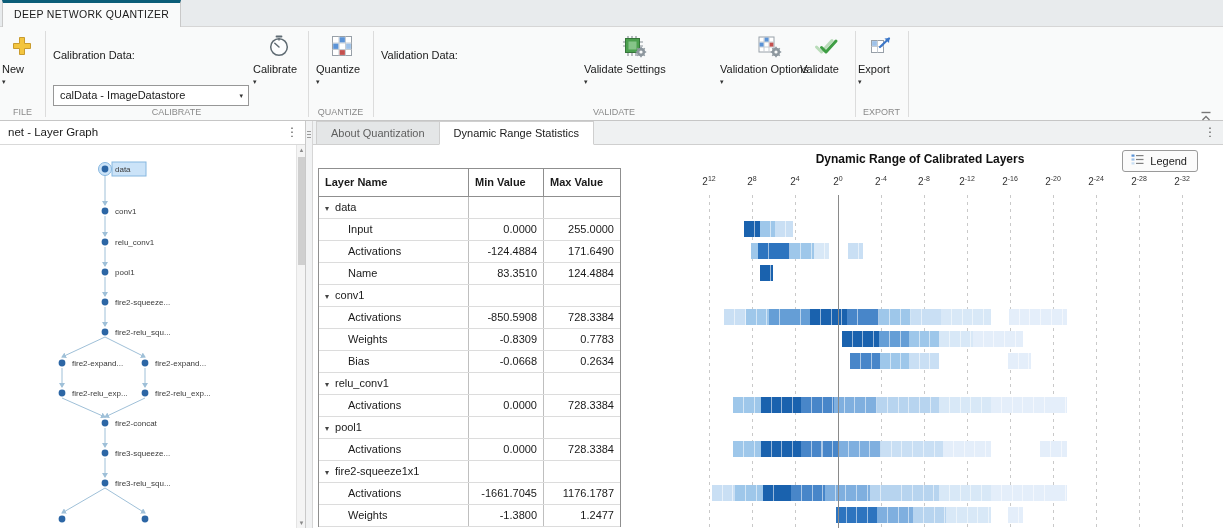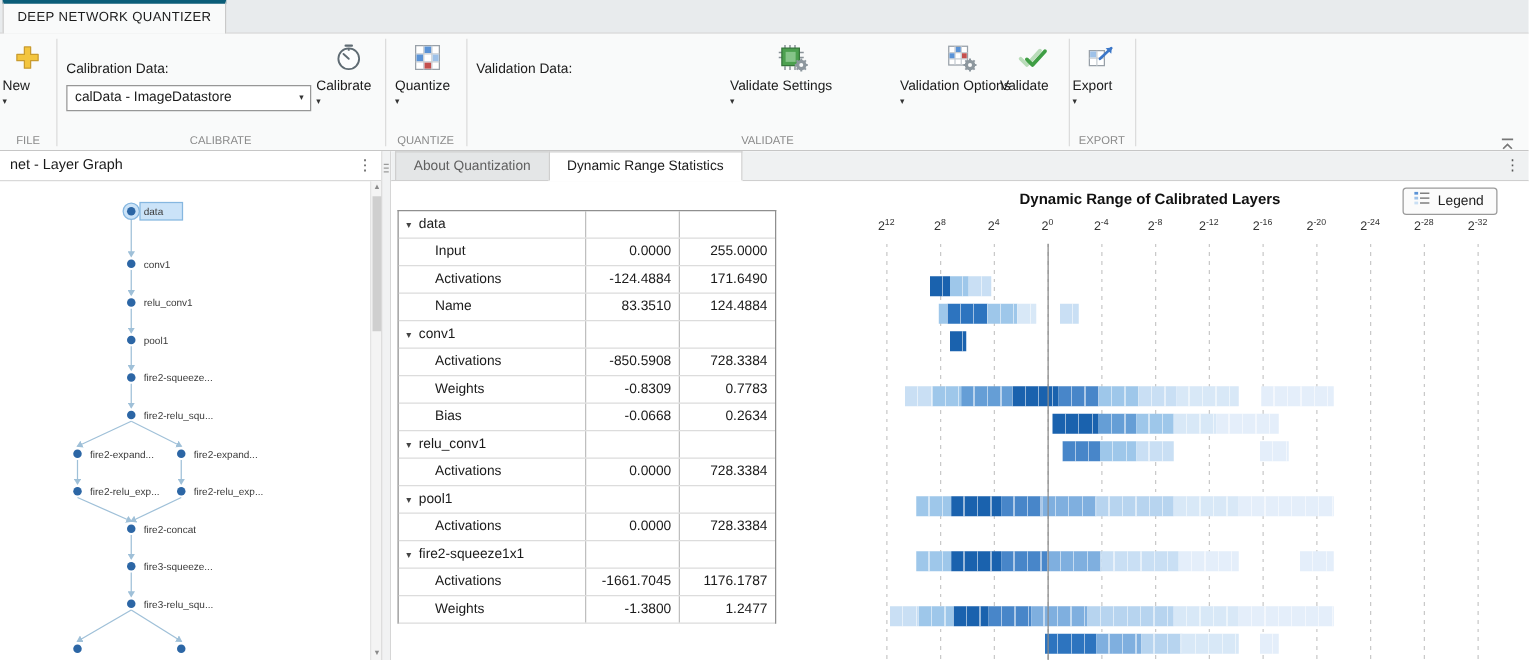--- a/index.html
+++ b/index.html
@@ -15,21 +15,21 @@
 
   
   .ribbon{position:absolute;left:0;top:27px;width:100%;height:94px;background:#f9fafa;border-bottom:1px solid #c6c6c6;}
   .rsep{position:absolute;top:4px;height:86px;width:1px;background:#dcdcdc;}
   .sec-label{position:absolute;top:80px;font-size:9px;color:#8a8a8a;text-align:center;}
   .rbtn{position:absolute;top:3px;font-size:11px;color:#1a1a1a;cursor:default;}
   .ricon{height:32px;display:flex;align-items:center;justify-content:center;}
   .rlbl{line-height:14px;white-space:nowrap;}
   .rdd{font-size:7px;color:#333;line-height:8px;margin-top:2px;}
   .field-label{position:absolute;top:22px;font-size:11px;color:#1a1a1a;white-space:nowrap;}
-  .combo{position:absolute;top:41px;height:21px;background:#fff;border:1px solid #979797;font-size:11px;
+  .combo{position:absolute;top:58px;height:21px;background:#fff;border:1px solid #979797;font-size:11px;
          line-height:19px;padding-left:6px;white-space:nowrap;}
   .combo .combo-arrow{position:absolute;right:5px;top:0;font-size:7px;line-height:19px;color:#333;}
   .ribbon-collapse{position:absolute;right:10px;top:81px;width:14px;height:12px;text-align:center;}
 
   
   .left-panel{position:absolute;left:0;top:121px;width:306px;height:407px;background:#fff;border-right:1px solid #c9c9c9;}
   .panel-header{height:24px;border-bottom:1px solid #d9d9d9;font-size:11.5px;line-height:23px;padding-left:8px;position:relative;background:#fff;}
   .kebab{position:absolute;right:6px;top:0;width:14px;text-align:center;color:#555;font-size:12px;line-height:23px;}
   .graph-area{position:absolute;left:0;top:24px;right:9px;bottom:0;overflow:hidden;}
   .edge{stroke:#9fc0d8;stroke-width:1;}
@@ -281,20 +281,25 @@
 <div class="right-panel">
   <div class="tabbar">
     <div class="rtab">About Quantization</div>
     <div class="rtab active">Dynamic Range Statistics</div>
     <span class="tab-kebab">⋮</span>
   </div>
 
   <div class="content">
 
     <div class="stats-table">
+      <div class="t-head">
+        <div class="c">Layer Name</div>
+        <div class="c">Min Value</div>
+        <div class="c">Max Value</div>
+      </div>
       <div>
           <div class="t-row group">
             <div class="c name"><span class="tri">▾</span><span>data</span></div>
             <div class="c num"></div>
             <div class="c num"></div>
           </div>
           <div class="t-row item">
             <div class="c name">Input</div>
             <div class="c num">0.0000</div>
             <div class="c num">255.0000</div>

